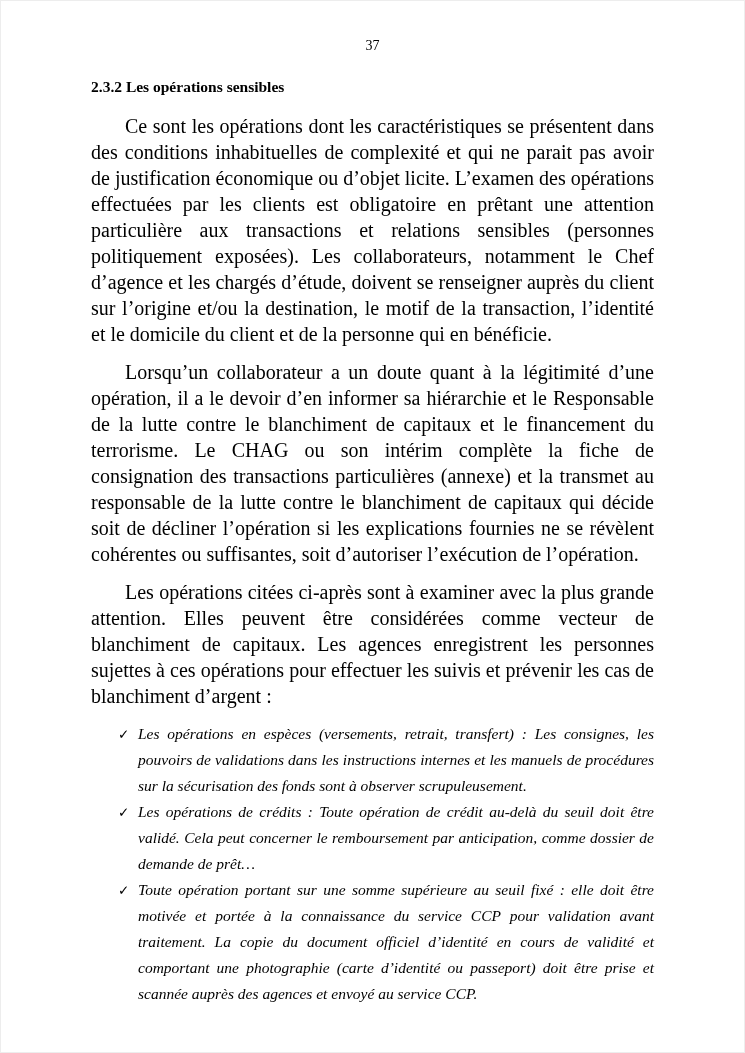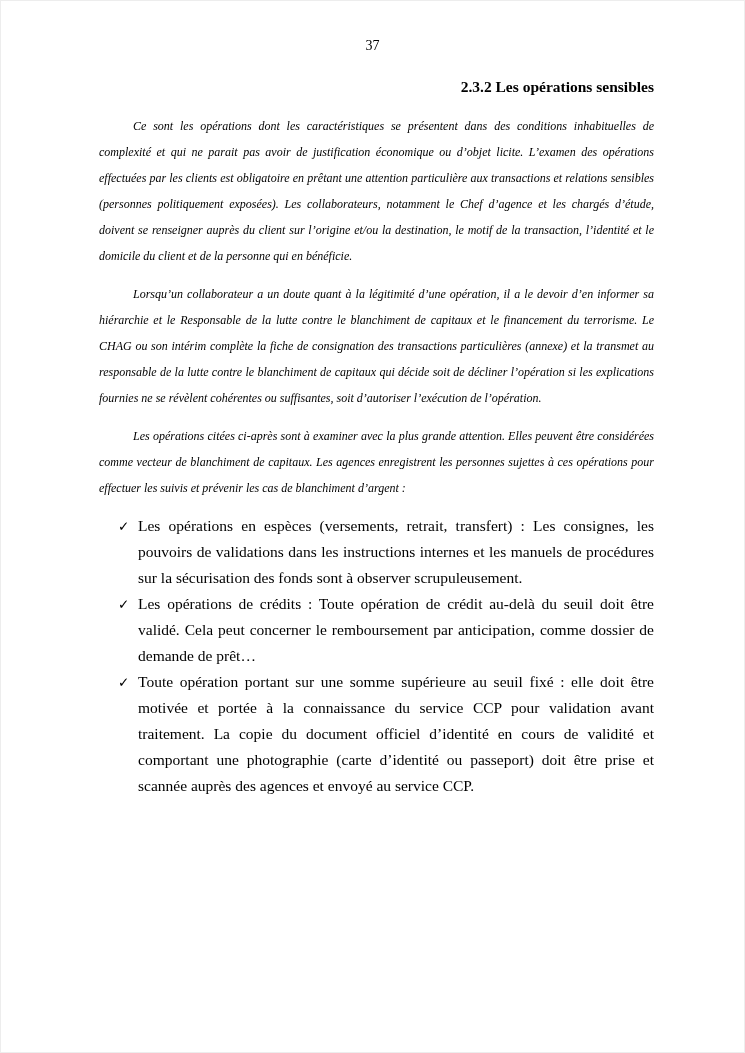--- a/index.html
+++ b/index.html
@@ -23,29 +23,27 @@
     text-align: center;
     font-size: 14px;
     line-height: 18px;
     margin: 0 0 22px 0;
   }
   .section-heading {
     font-size: 15.5px;
     font-weight: bold;
     line-height: 20px;
     margin: 0 0 16px 0;
-    text-align: right;
   }
   p.body-para {
-    font-size: 12px;
+    font-size: 20px;
     line-height: 26px;
     text-align: justify;
     text-indent: 34px;
-    margin: 0 0 12px 8px;
-    font-style: italic;
+    margin: 0 0 12px 0;
   }
   .checklist {
     margin: 2px 0 0 0;
     padding: 0 0 0 27px;
   }
   .check-item {
     display: flex;
     align-items: flex-start;
   }
   .check-bullet {
@@ -54,20 +52,21 @@
     font-family: "DejaVu Sans", sans-serif;
     font-size: 13.5px;
     line-height: 26px;
     color: #000000;
   }
   .check-text {
     flex: 1;
     font-size: 15.5px;
     line-height: 26px;
     text-align: justify;
+    font-style: italic;
   }
 </style>
 </head>
 <body>
 
 <div class="page">
 
   <div class="page-number">37</div>
 
   <h2 class="section-heading">2.3.2 Les opérations sensibles</h2>

